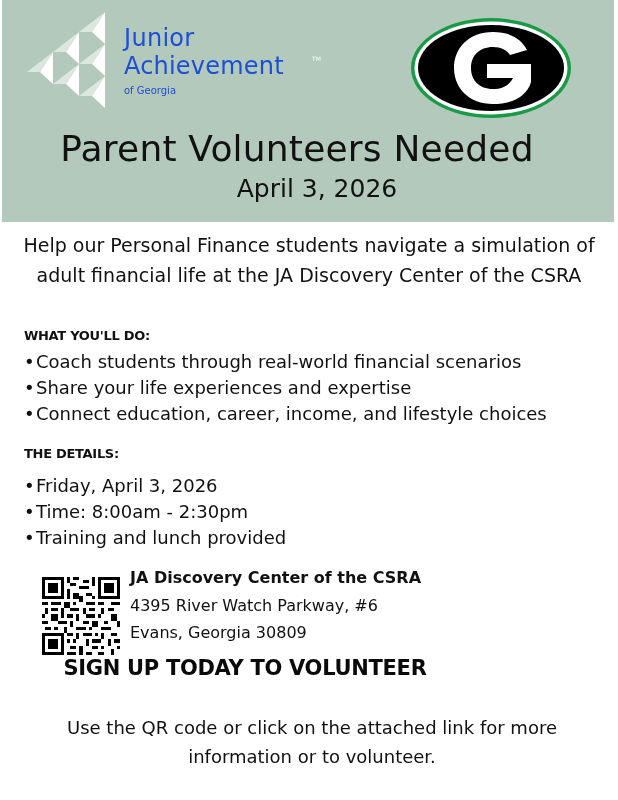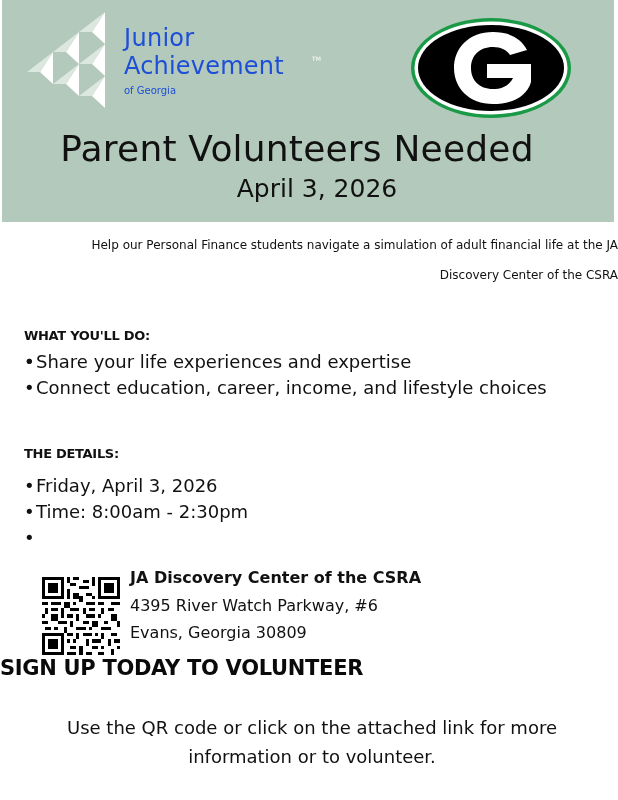--- a/index.html
+++ b/index.html
@@ -8,30 +8,30 @@
   .header-band { position: absolute; left: 2px; top: 0; width: 612px; height: 222px; background: #b2c9bb; }
   .ja-logo { position: absolute; left: 26px; top: 10px; width: 82px; height: 100px; }
   .ja-text { position: absolute; left: 124px; color: #1d4ed8; white-space: nowrap; font-family: "DejaVu Sans", sans-serif; }
   .ja-junior { top: 24px; font-size: 24px; letter-spacing: 0.3px; }
   .ja-achieve { top: 52px; font-size: 24px; letter-spacing: 0.2px; }
   .ja-tm { position: absolute; left: 312px; top: 55px; font-size: 6px; color: #ffffff; }
   .ja-georgia { top: 85px; font-size: 10px; }
   .g-logo { position: absolute; left: 409px; top: 16px; width: 164px; height: 104px; }
   .title { position: absolute; left: 0; top: 128px; width: 594px; text-align: center; font-size: 36px; letter-spacing: 0.2px; color: #111111; white-space: nowrap; }
   .date { position: absolute; left: 0; top: 174px; width: 634px; text-align: center; font-size: 25px; color: #111111; white-space: nowrap; }
-  .intro { position: absolute; left: 20px; top: 230px; width: 578px; text-align: right; font-size: 12px; line-height: 30px; color: #111111; margin-left: 20px; }
+  .intro { position: absolute; left: 20px; top: 230px; width: 578px; text-align: center; font-size: 19px; line-height: 30px; color: #111111; }
   .sec-head { position: absolute; left: 24px; font-size: 13px; font-weight: bold; color: #111111; letter-spacing: -0.3px; white-space: nowrap; }
   .bullets { position: absolute; left: 24px; margin: 0; padding: 0; list-style: none; font-size: 18px; line-height: 26px; color: #111111; white-space: nowrap; }
   .bullets li { position: relative; padding-left: 12px; }
   .bullets li .dot { position: absolute; left: 0; top: 0; }
   .qr { position: absolute; left: 42px; top: 577px; width: 78px; height: 78px; }
   .venue { position: absolute; left: 130px; top: 564px; width: 380px; color: #111111; white-space: nowrap; }
   .venue .v-name { font-size: 16px; font-weight: bold; line-height: 28px; }
   .venue .v-line { font-size: 16px; line-height: 27px; }
-  .signup { position: absolute; left: 0; top: 656px; width: 490px; font-size: 21px; font-weight: bold; color: #0a0a0a; white-space: nowrap; letter-spacing: -0.3px; }
+  .signup { position: absolute; left: 0; top: 656px; width: 490px; text-align: center; font-size: 21px; font-weight: bold; color: #0a0a0a; white-space: nowrap; letter-spacing: -0.3px; }
   .footer-text { position: absolute; left: 20px; top: 689px; width: 584px; text-align: center; font-size: 18px; line-height: 29px; color: #111111; margin-top: 24px; }
 </style>
 </head>
 <body>
 
 <div class="header-band">
 </div>
 
 <svg class="ja-logo" viewBox="0 0 82 100">
 
@@ -72,30 +72,30 @@
   <path d="M118,34 C112,22 100,16 84,16 C60,16 45,32 45,52 C45,72 60,88 84,88 C104,88 118,80 122,66 L122,48 L78,48 L78,62 L104,62 C100,70 93,73 84,73 C70,73 62,64 62,52 C62,40 70,31 84,31 C92,31 98,34 101,39 Z" fill="#ffffff"></path>
 </svg>
 
 <div class="title">Parent Volunteers Needed</div>
 <div class="date">April 3, 2026</div>
 
 <div class="intro">Help our Personal Finance students navigate a simulation of adult financial life at the JA Discovery Center of the CSRA</div>
 
 <div class="sec-head" style="top:328px;">WHAT YOU'LL DO:</div>
 <ul class="bullets" style="top:349px;">
-  <li><span class="dot">•</span></li>
+  <li><span class="dot">•</span><span>Coach students through real-world financial scenarios</span></li>
   <li><span class="dot">•</span><span>Share your life experiences and expertise</span></li>
   <li><span class="dot">•</span><span>Connect education, career, income, and lifestyle choices</span></li>
 </ul>
 
 <div class="sec-head" style="top:446px;">THE DETAILS:</div>
 <ul class="bullets" style="top:473px;">
   <li><span class="dot">•</span><span>Friday, April 3, 2026</span></li>
   <li><span class="dot">•</span><span>Time: 8:00am - 2:30pm</span></li>
-  <li><span class="dot">•</span></li>
+  <li><span class="dot">•</span><span>Training and lunch provided</span></li>
 </ul>
 
 <svg class="qr" viewBox="0 0 25 25" shape-rendering="crispEdges">
   <rect width="25" height="25" fill="#ffffff"></rect>
   <g fill="#000000">
 
     <path d="M0,0h7v7h-7z M1,1v5h5v-5z"></path>
       <rect x="2" y="2" width="3" height="3"></rect>
     <path d="M18,0h7v7h-7z M19,1v5h5v-5z"></path>
       <rect x="20" y="2" width="3" height="3"></rect>

